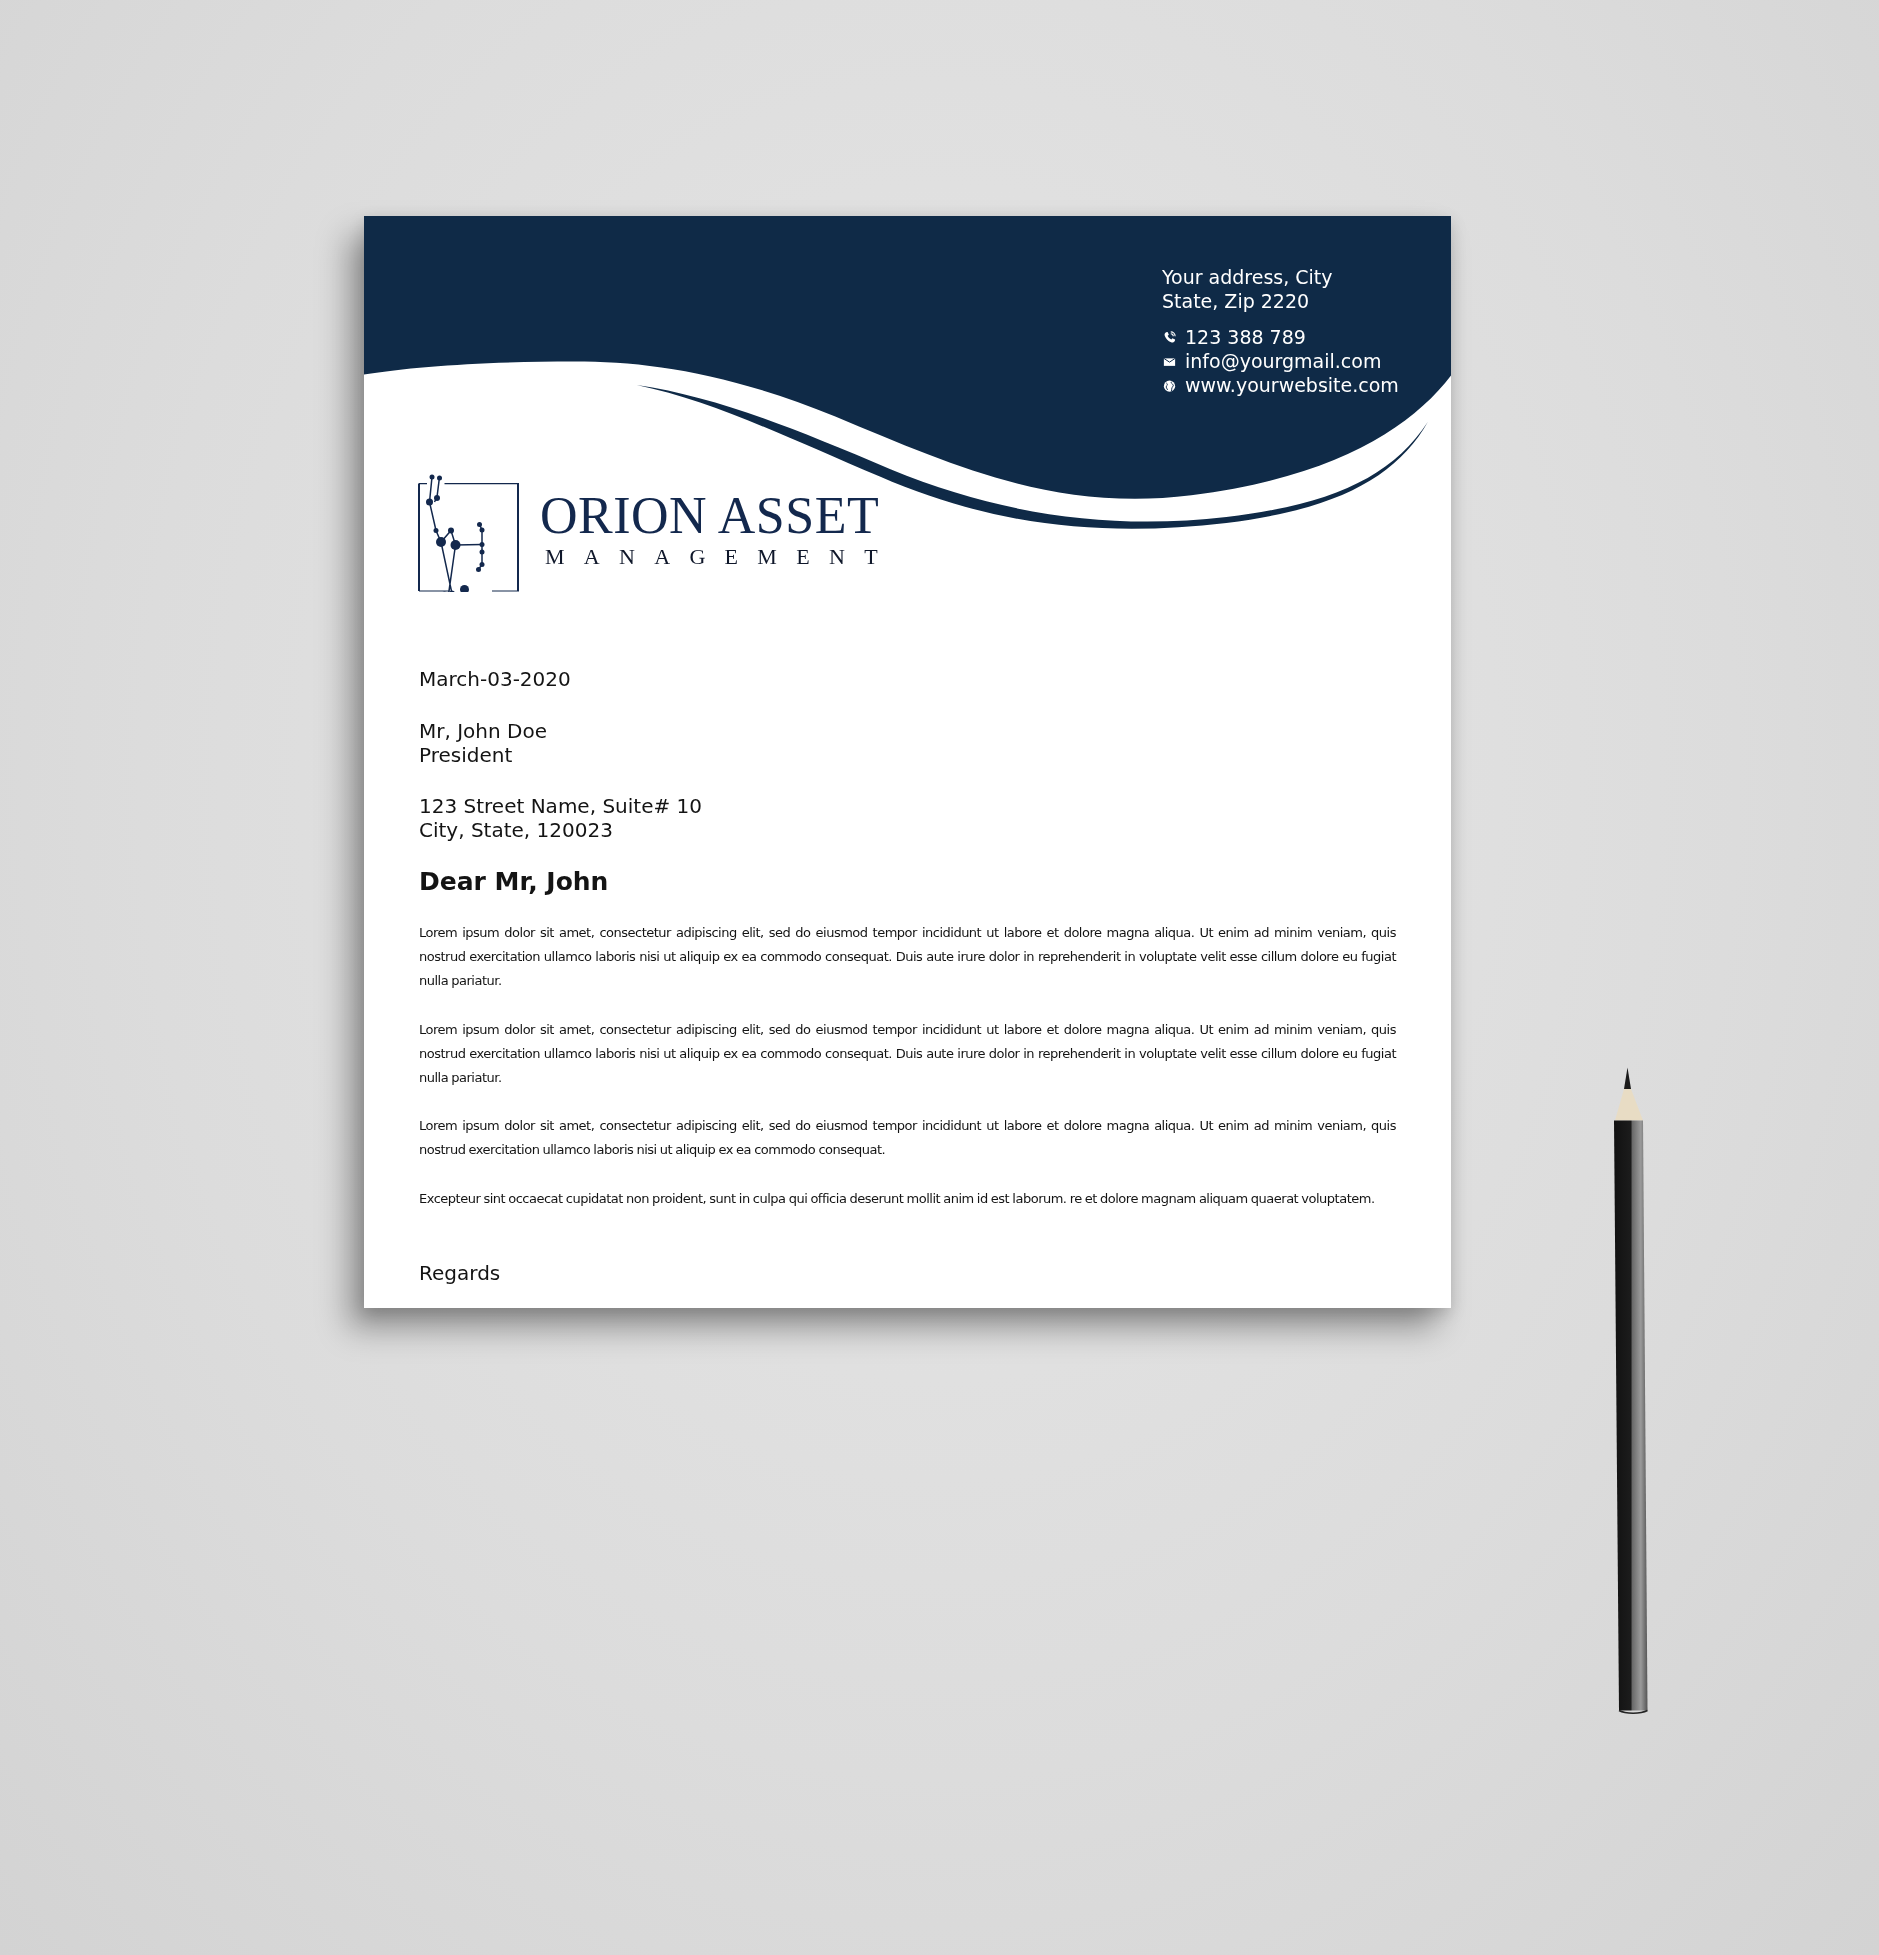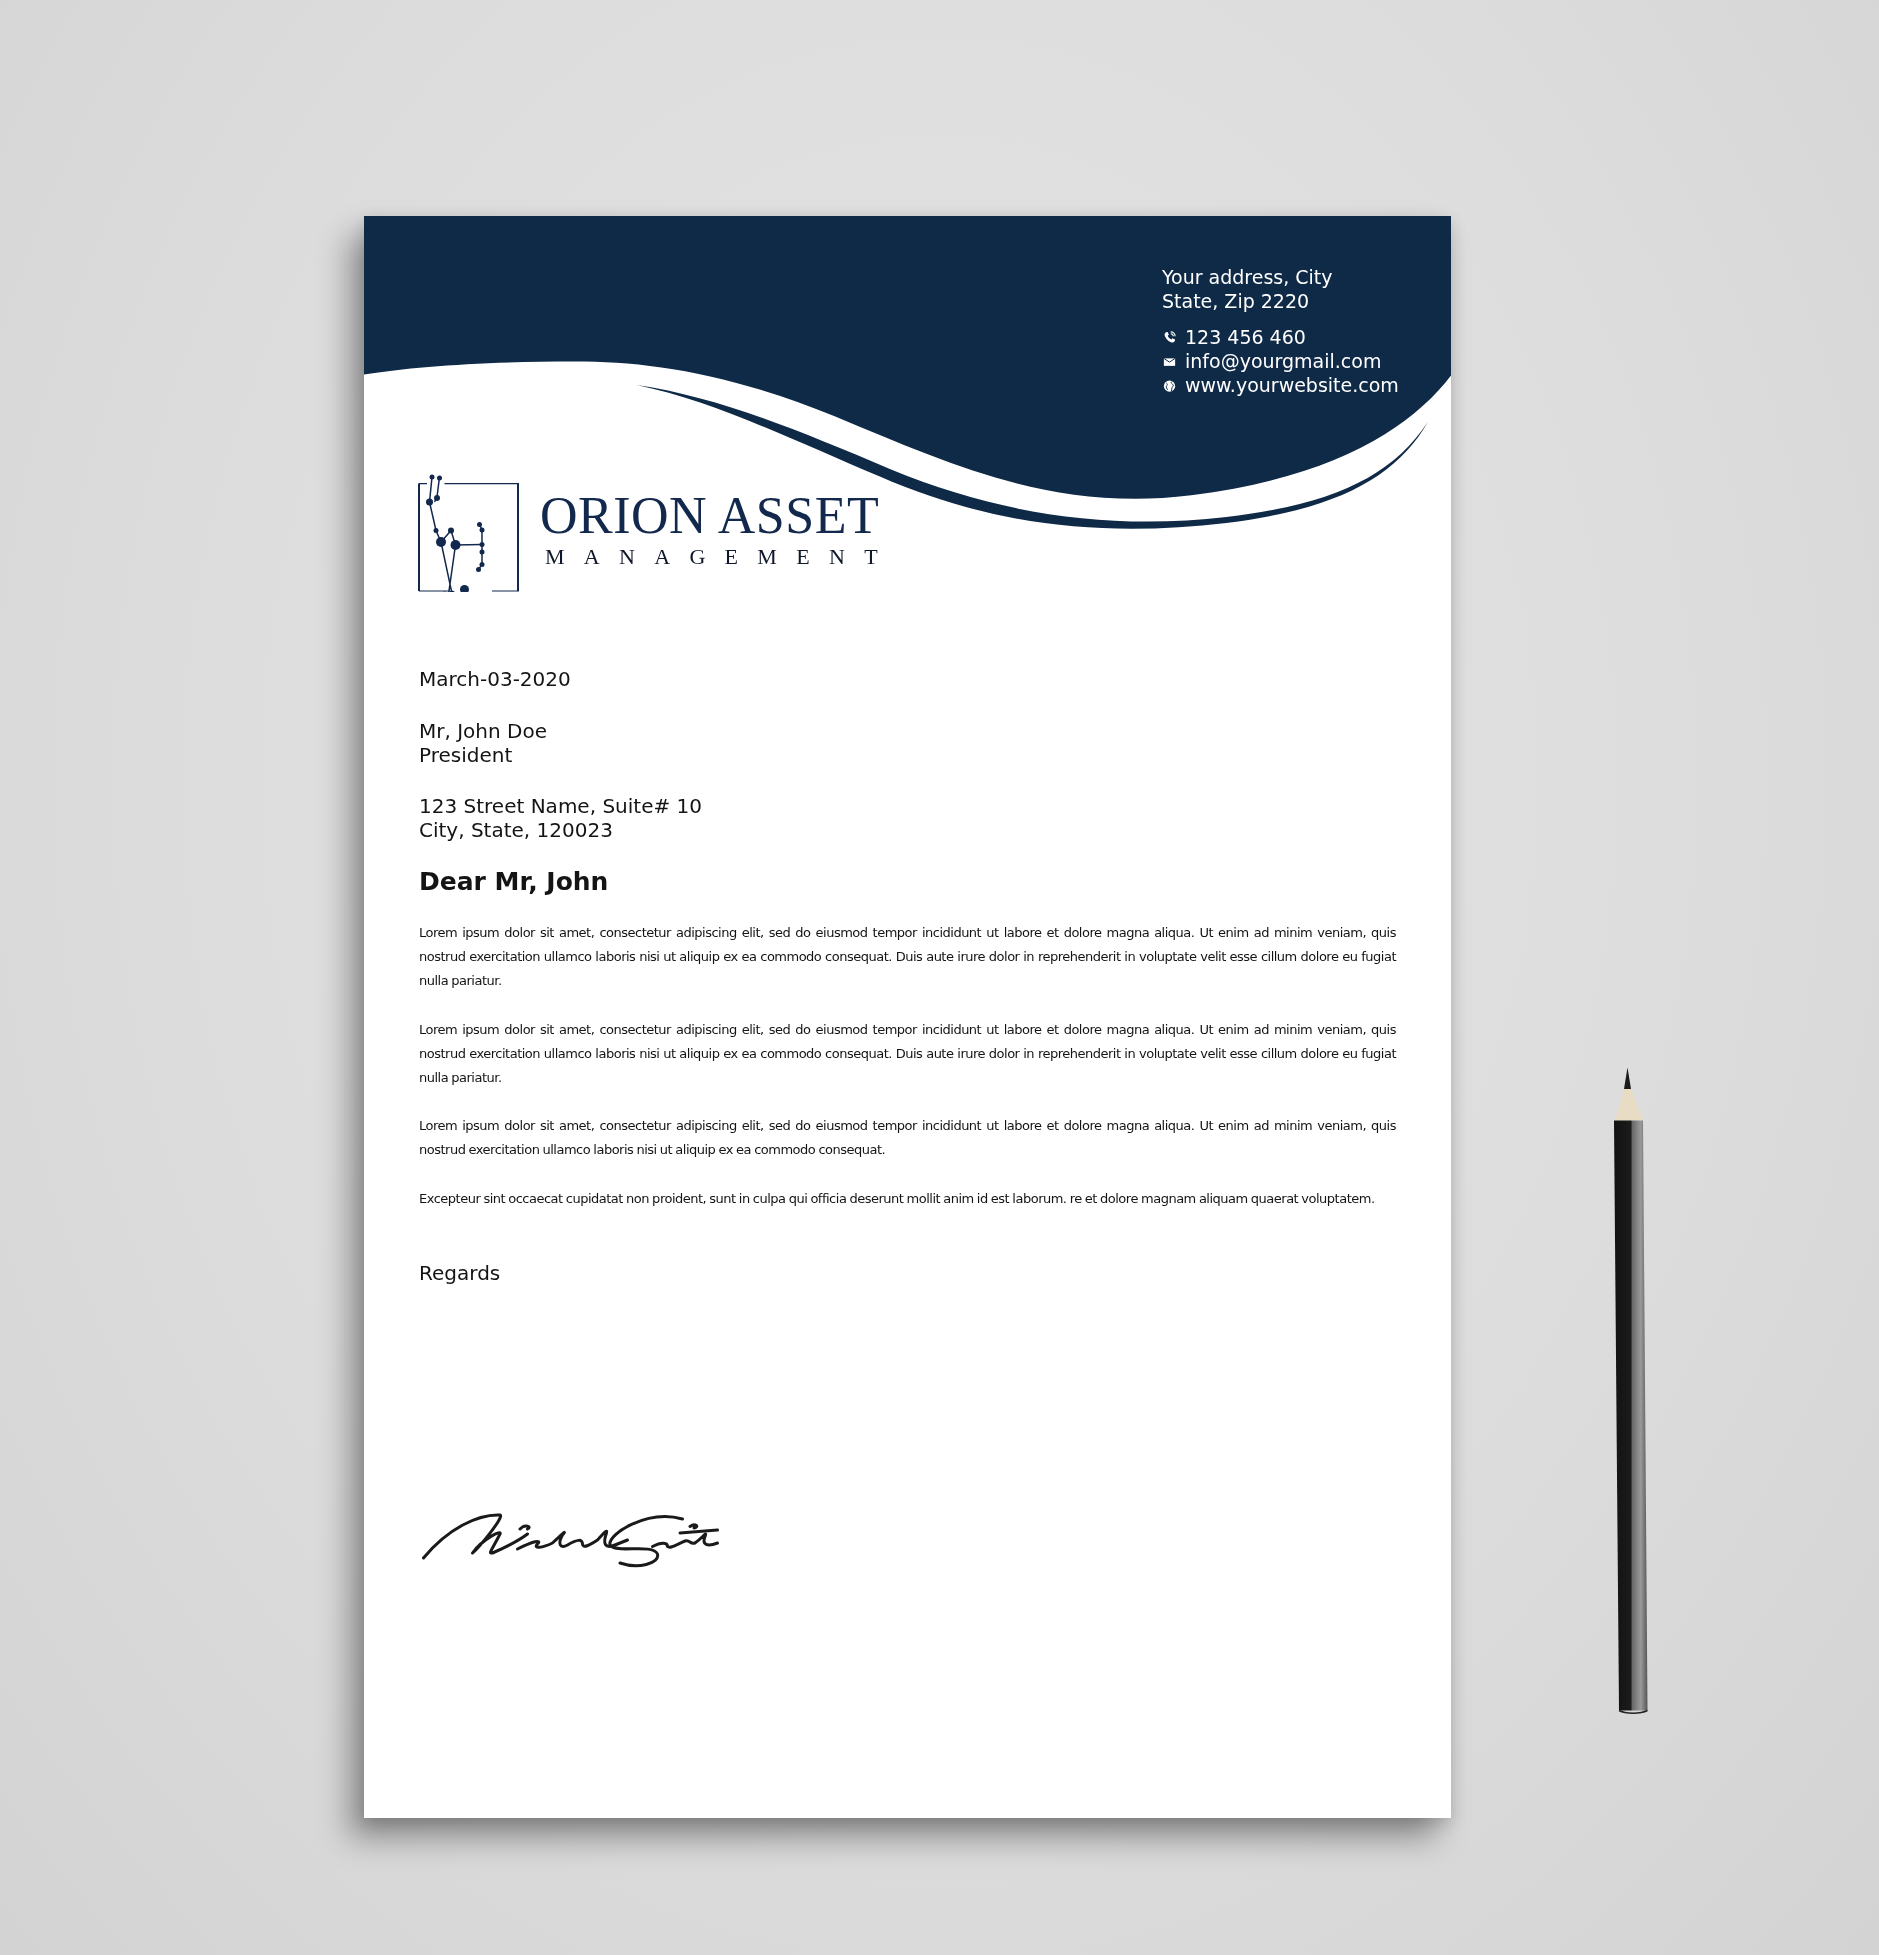--- a/index.html
+++ b/index.html
@@ -1,19 +1,19 @@
 <!DOCTYPE html>
 <html style="font-size:8px"><head>
 <meta charset="utf-8">
 <style>
   html,body{margin:0;padding:0;}
   body{width:1879px;height:1955px;position:relative;overflow:hidden;
        background:radial-gradient(ellipse at 50% 40%, #e6e6e6 0%, #dcdcdc 60%, #d3d3d3 100%);
        font-family:"Liberation Sans","DejaVu Sans",sans-serif;}
-  .paper{position:absolute;left:364px;top:216px;width:1087px;height:1602px;background:#ffffff;
+  .paper{position:absolute;left:364px;top:216px;width:1087px;height:1092px;background:#ffffff;
          box-shadow:-15px 20px 30px rgba(0,0,0,0.35), 0 5px 15px rgba(0,0,0,0.15);overflow:hidden;}
   .header-svg{position:absolute;left:0;top:0;width:1087px;height:321px;}
   .contact{position:absolute;left:798px;top:49px;color:#ffffff;font-family:"DejaVu Sans",sans-serif;font-size:19px;line-height:24px;}
   .contact .gap{height:12px;}
   .contact .row{display:flex;align-items:center;white-space:nowrap;}
   .contact .ico{width:15px;height:15px;margin-right:8px;display:inline-block;}
   .logo{position:absolute;left:53px;top:246px;}
   .logo-mark{position:absolute;left:0;top:0;width:115px;height:130px;}
   .logo-name{position:absolute;left:123px;top:27.6px;font-family:"Liberation Serif","DejaVu Serif",serif;font-size:52px;line-height:52px;color:#13284d;white-space:nowrap;letter-spacing:0.5px;}
   .logo-sub{position:absolute;left:128px;top:84px;font-family:"Liberation Serif","DejaVu Serif",serif;font-size:22px;line-height:22px;color:#0f172a;letter-spacing:19.3px;white-space:nowrap;}
@@ -40,21 +40,21 @@
   <div class="contact">
     <div>Your address, City</div>
     <div>State, Zip 2220</div>
     <div class="gap"></div>
     <div class="row">
       <svg class="ico" viewBox="0 0 24 24">
           <path d="M6.5 3.5 L9 3 L11 7.5 L9 9 C10 11.5 12.5 14 15 15 L16.5 13 L21 15 L20.5 17.5 C19.5 19.5 17 20.5 14.5 19.5 C9.5 17.5 6.5 14.5 4.5 9.5 C3.5 7 4.5 4.5 6.5 3.5 Z" fill="#fff"></path>
           <path d="M14 3 A7 7 0 0 1 21 10" stroke="#fff" stroke-width="1.8" fill="none"></path>
           <path d="M14 6 A4 4 0 0 1 18 10" stroke="#fff" stroke-width="1.8" fill="none"></path>
         </svg>
-      <span>123 456 460</span>
+      <span>123 388 789</span>
     </div>
     <div class="row">
       <svg class="ico" viewBox="0 0 24 24">
           <rect x="3" y="7" width="18" height="12" fill="#fff"></rect>
           <path d="M3 7 L12 13 L21 7" stroke="#0f2a47" stroke-width="1.6" fill="none"></path>
         </svg>
       <span>info@yourgmail.com</span>
     </div>
     <div class="row">
       <svg class="ico" viewBox="0 0 24 24">

